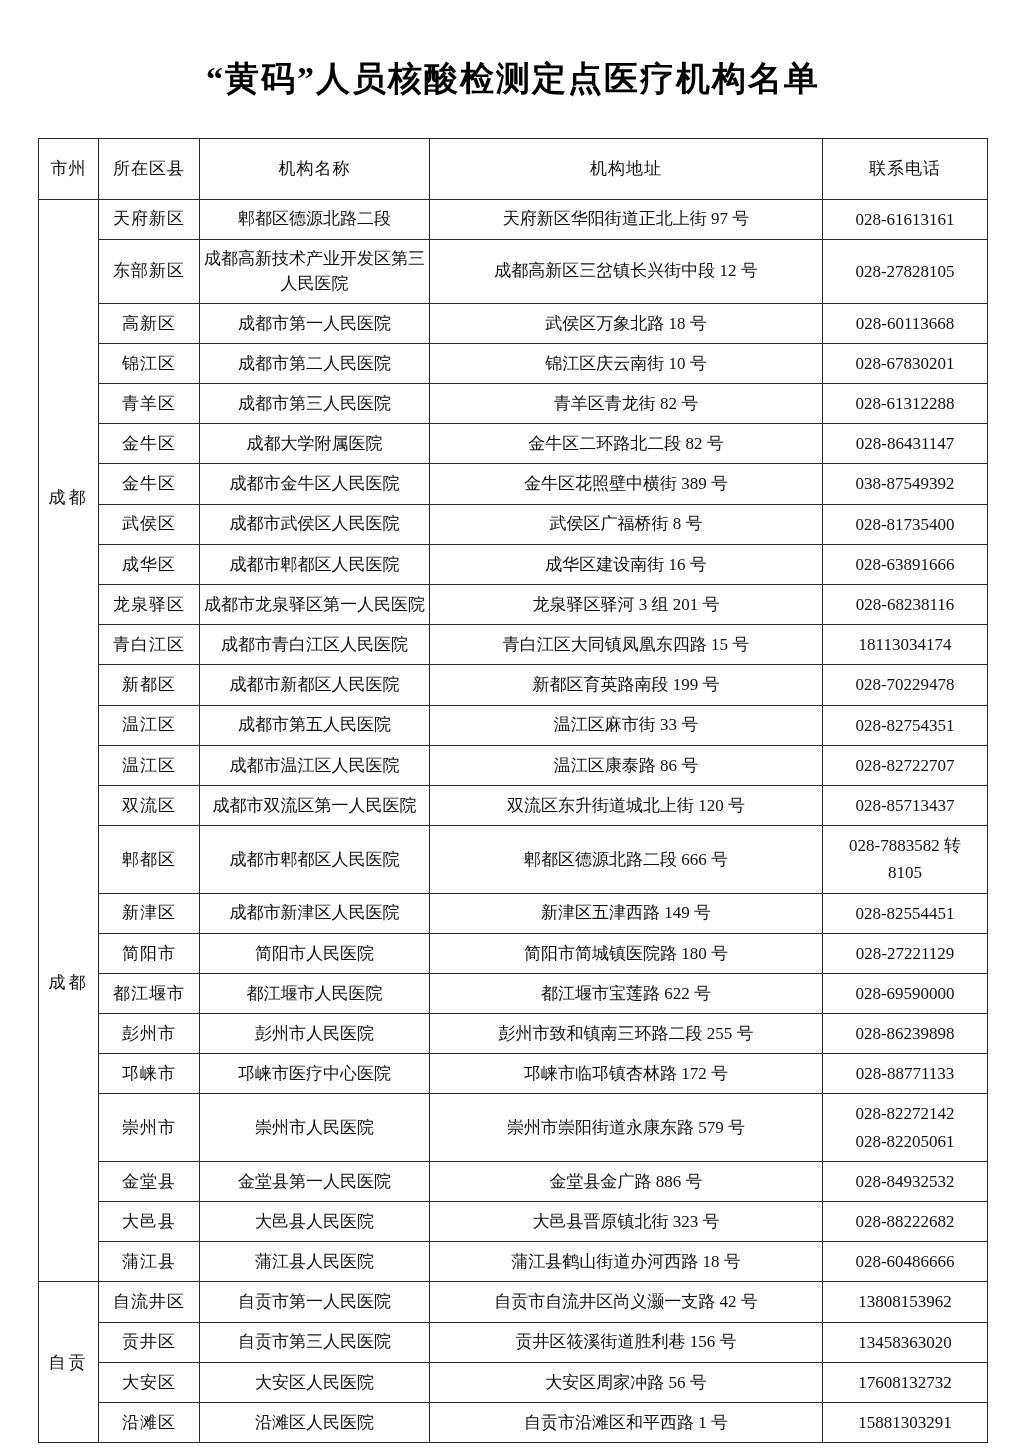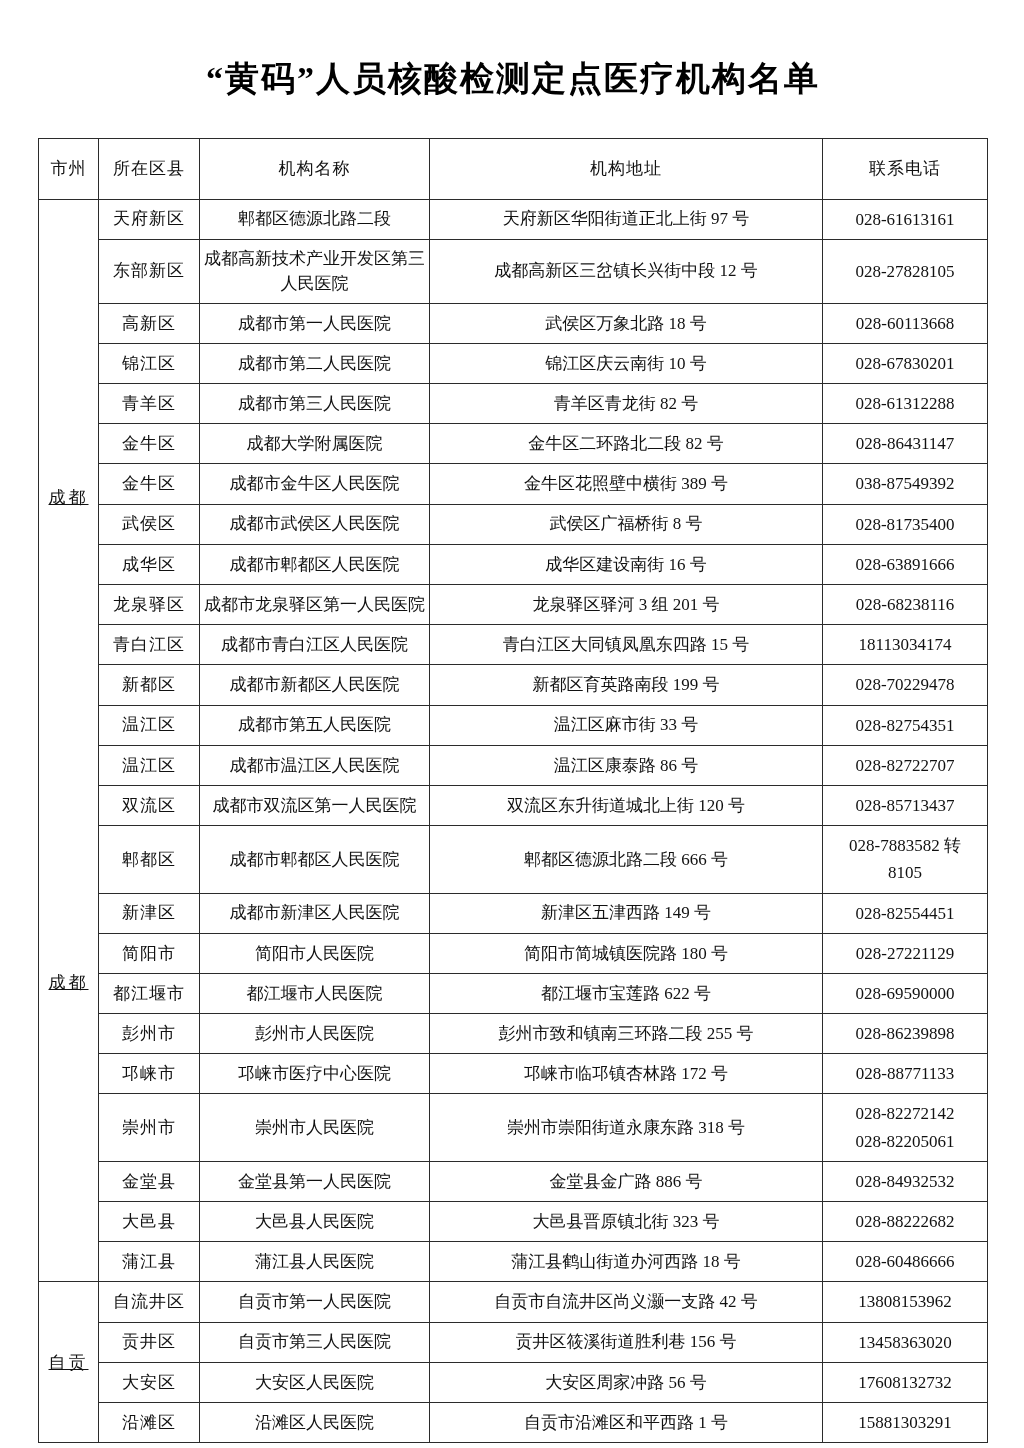--- a/index.html
+++ b/index.html
@@ -59,21 +59,20 @@
   td.c-address {
     padding-left: 8px;
     padding-right: 8px;
   }
   td.c-phone div {
     line-height: 1.6;
     white-space: nowrap;
   }
   td.city-cell {
     letter-spacing: 3px;
-    text-decoration: underline;
   }
   td.city-cell .city-label {
     line-height: 1.5;
   }
   
   td.city-cell.multi .city-label:first-child {
     margin-bottom: 460px;
   }
 </style>
 </head>
@@ -269,21 +268,21 @@
           <td class="c-district">邛崃市</td>
           <td class="c-name">邛崃市医疗中心医院</td>
           <td class="c-address">邛崃市临邛镇杏林路 172 号</td>
           <td class="c-phone">
             <div>028-88771133</div>
           </td>
         </tr>
         <tr>
           <td class="c-district">崇州市</td>
           <td class="c-name">崇州市人民医院</td>
-          <td class="c-address">崇州市崇阳街道永康东路 318 号</td>
+          <td class="c-address">崇州市崇阳街道永康东路 579 号</td>
           <td class="c-phone">
             <div>028-82272142</div>
             <div>028-82205061</div>
           </td>
         </tr>
         <tr>
           <td class="c-district">金堂县</td>
           <td class="c-name">金堂县第一人民医院</td>
           <td class="c-address">金堂县金广路 886 号</td>
           <td class="c-phone">

